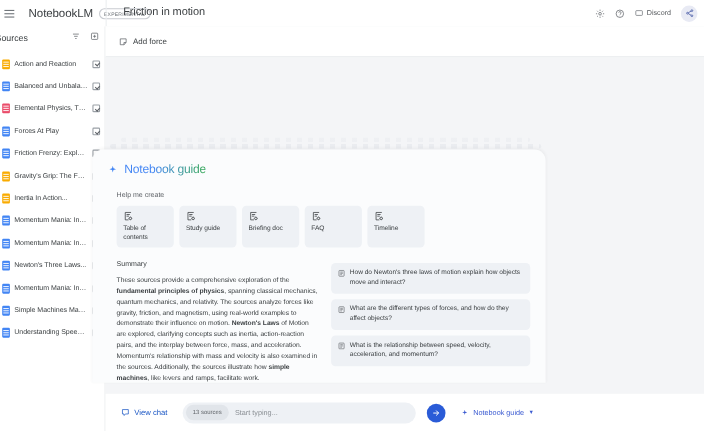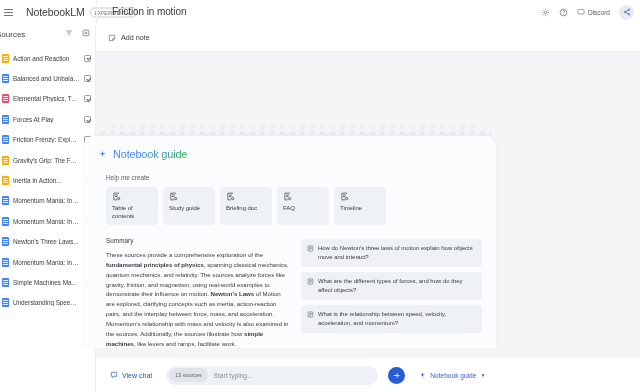--- a/index.html
+++ b/index.html
@@ -316,21 +316,21 @@
 
   <div class="main">
     <div class="main-toolbar">
       <div class="addnote">
         <span class="sq">
           <svg width="8" height="8" viewBox="0 0 24 24" fill="none" stroke="currentColor" stroke-width="2">
             <path d="M20 4H4v16h10l6-6V4z"></path>
               <path d="M14 20v-6h6"></path>
           </svg>
         </span>
-        <span>Add note</span>
+        <span>Add force</span>
       </div>
     </div>
   </div>
 
   <div class="stack-deco">
     <div class="bar b1"></div>
     <div class="bar b2"></div>
   </div>
 
   <div class="guide-card">

